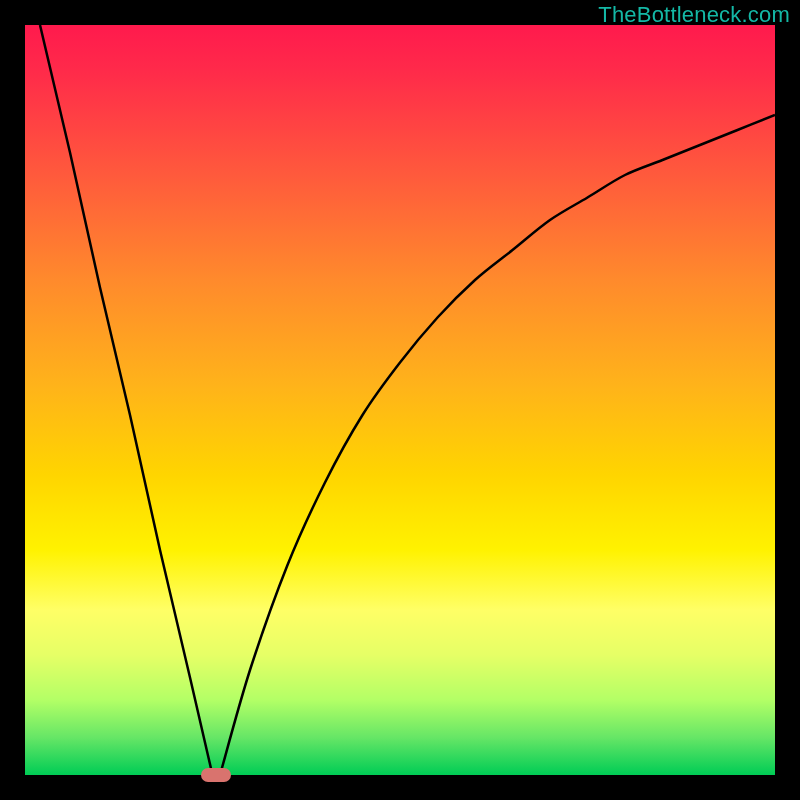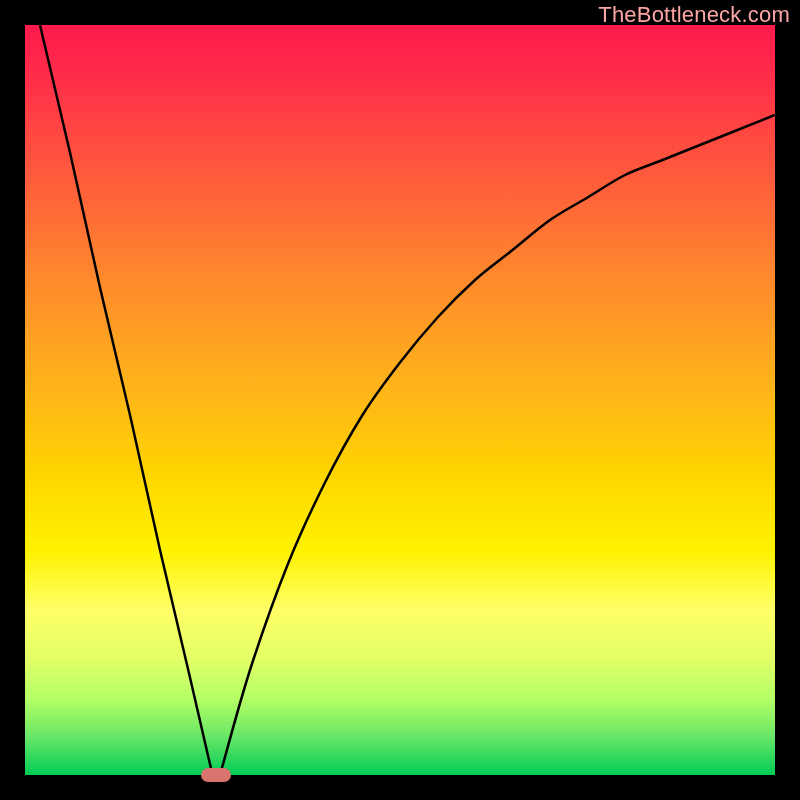--- a/index.html
+++ b/index.html
@@ -40,21 +40,21 @@
   }
   svg.curve {
     position: absolute;
     left: 0; top: 0;
     width: 100%; height: 100%;
   }
   .watermark {
     position: absolute;
     top: 2px;
     right: 10px;
-    color: #fca5a5;
+    color: #14b8a6;
     font-size: 22px;
     font-weight: 500;
     letter-spacing: 0.2px;
     user-select: none;
   }
   .marker {
     position: absolute;
     width: 30px;
     height: 14px;
     background: #d9736e;

